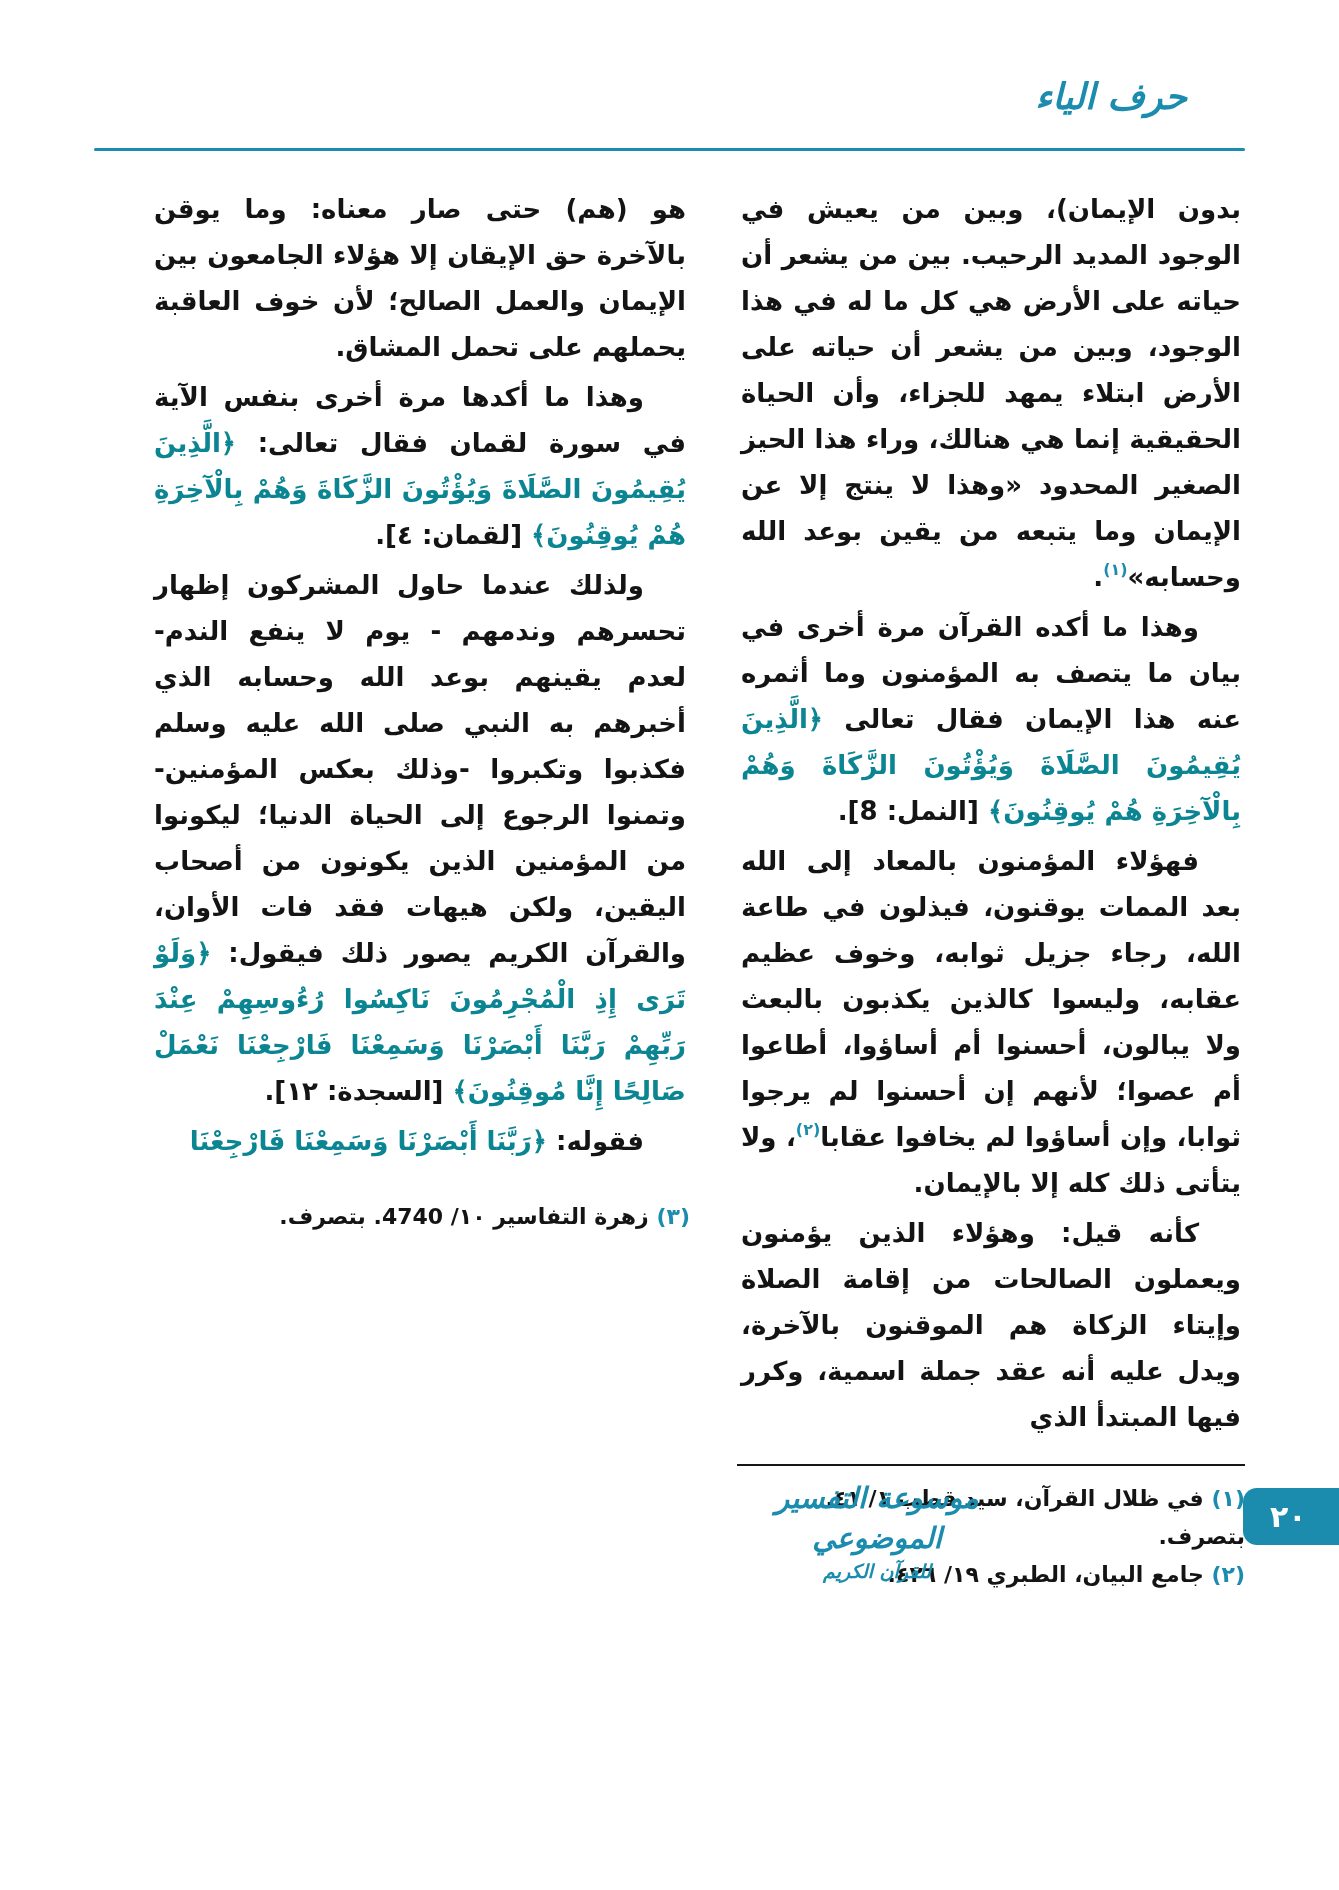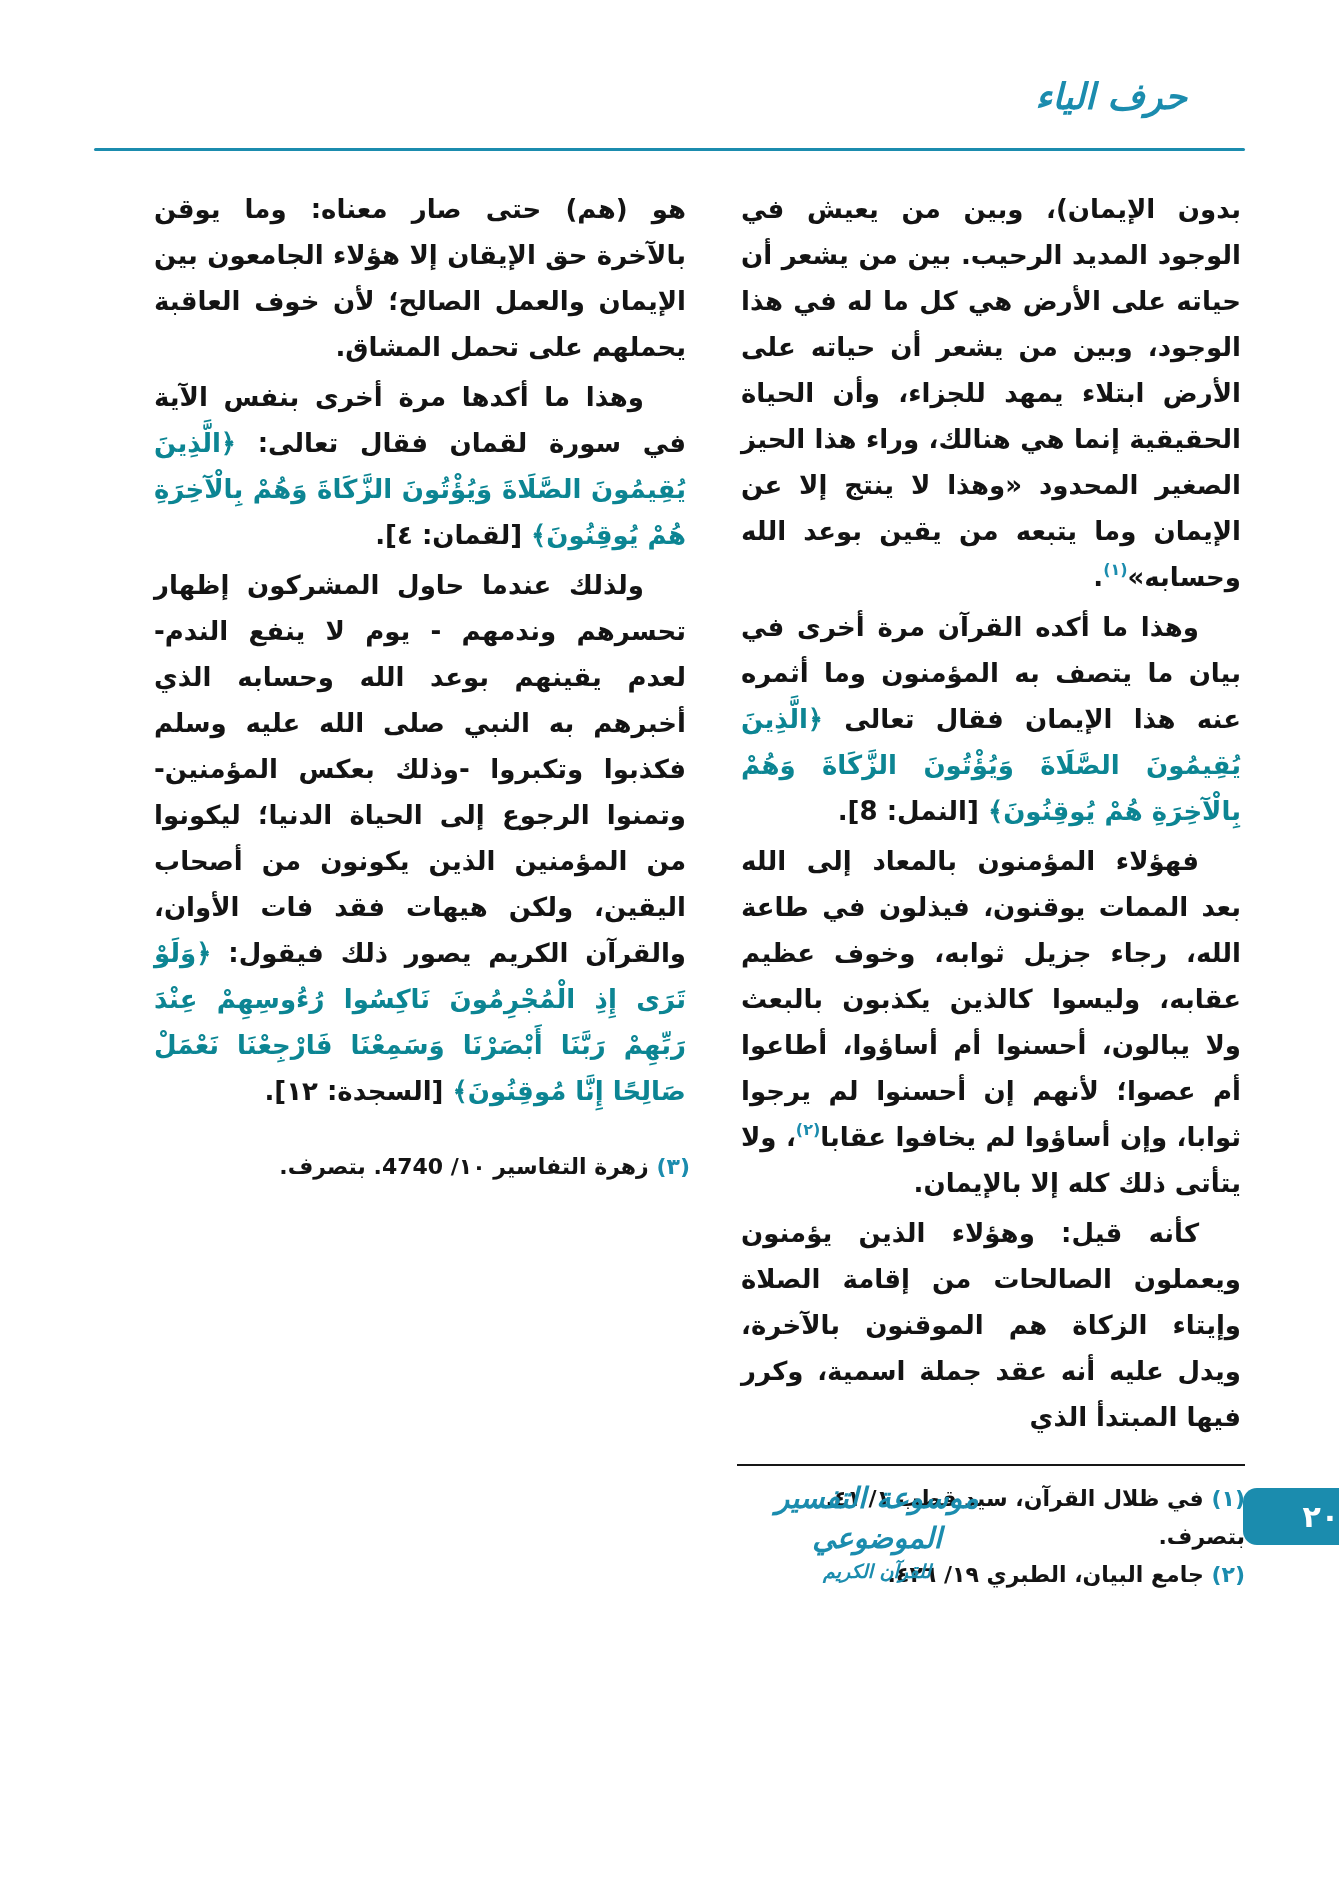--- a/index.html
+++ b/index.html
@@ -54,21 +54,21 @@
   }
   .emblem-line1{
     font-size:29px;font-weight:bold;font-style:italic;line-height:40px;
   }
   .emblem-line2{
     font-size:19px;font-weight:bold;font-style:italic;line-height:26px;
   }
   .page-badge{
     position:absolute;top:1488px;right:0;width:96px;height:57px;
     background:var(--accent);border-radius:14px 0 0 14px;
-    display:flex;align-items:center;justify-content:flex-start;padding-left:27px;
+    display:flex;align-items:center;justify-content:flex-end;padding-left:27px;
   }
   .page-badge span{
     color:#ffffff;font-size:30px;font-weight:bold;
   }
 </style>
 </head>
 <body>
 
 <div class="header-title">حرف الياء</div>
 <div class="header-rule"></div>
@@ -91,20 +91,21 @@
   </div>
 
   <div class="col col-left">
     <p class="para"><span>هو (هم) حتى صار معناه: وما يوقن بالآخرة حق الإيقان إلا هؤلاء الجامعون بين الإيمان والعمل الصالح؛ لأن خوف العاقبة يحملهم على تحمل المشاق.</span></p>
 
 
     <p class="para indent"><span>وهذا ما أكدها مرة أخرى بنفس الآية في سورة لقمان فقال تعالى: </span><span class="verse">﴿الَّذِينَ يُقِيمُونَ الصَّلَاةَ وَيُؤْتُونَ الزَّكَاةَ وَهُمْ بِالْآخِرَةِ هُمْ يُوقِنُونَ﴾</span><span> [لقمان: ٤].</span></p>
 
     <p class="para indent"><span>ولذلك عندما حاول المشركون إظهار تحسرهم وندمهم - يوم لا ينفع الندم- لعدم يقينهم بوعد الله وحسابه الذي أخبرهم به النبي صلى الله عليه وسلم فكذبوا وتكبروا -وذلك بعكس المؤمنين- وتمنوا الرجوع إلى الحياة الدنيا؛ ليكونوا من المؤمنين الذين يكونون من أصحاب اليقين، ولكن هيهات فقد فات الأوان، والقرآن الكريم يصور ذلك فيقول: </span><span class="verse">﴿وَلَوْ تَرَى إِذِ الْمُجْرِمُونَ نَاكِسُوا رُءُوسِهِمْ عِنْدَ رَبِّهِمْ رَبَّنَا أَبْصَرْنَا وَسَمِعْنَا فَارْجِعْنَا نَعْمَلْ صَالِحًا إِنَّا مُوقِنُونَ﴾</span><span> [السجدة: ١٢].</span></p>
 
+    <p class="para indent"><span>فقوله: </span><span class="verse">﴿رَبَّنَا أَبْصَرْنَا وَسَمِعْنَا فَارْجِعْنَا</span></p>
 
     <div class="footnotes-left">
       <p class="footnote"><span class="fn-num">(٣)</span><span> زهرة التفاسير ١٠/ 4740. بتصرف.</span></p>
     </div>
   </div>
 
 </div>
 
 <div class="emblem">
   <div class="emblem-line1">موسوعة التفسير الموضوعي</div>

